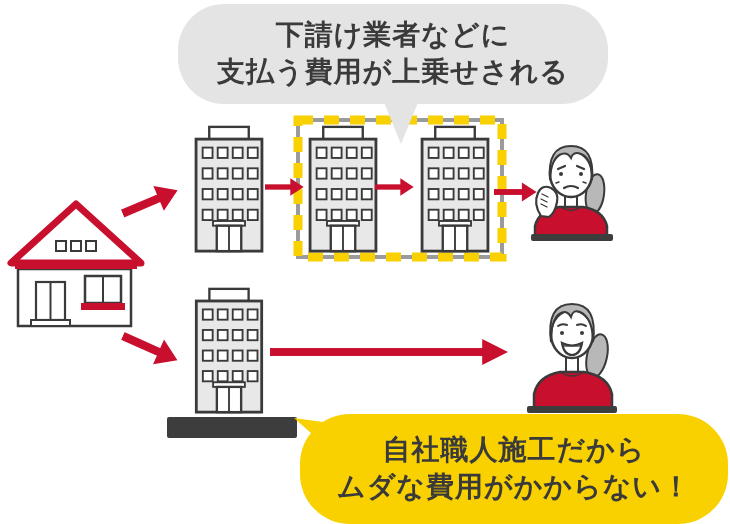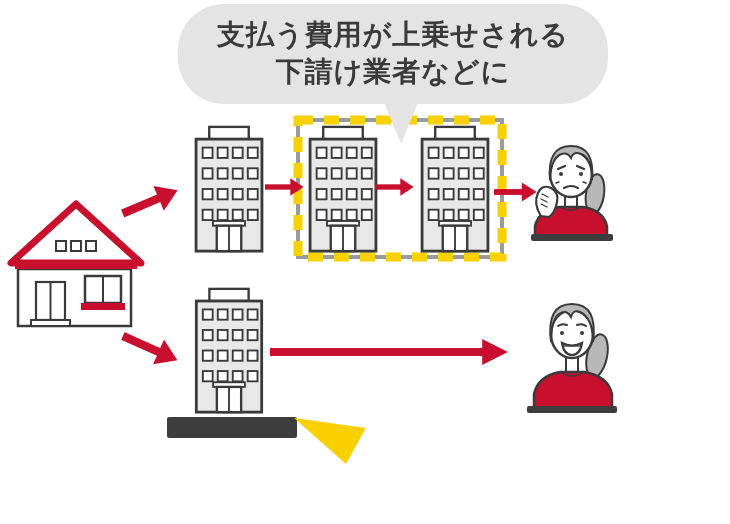--- a/index.html
+++ b/index.html
@@ -69,22 +69,22 @@
       <symbol id="arrow-long" viewBox="0 0 240 30">
         <g fill="#c8102e">
           <rect x="0" y="11" width="218" height="8"></rect>
           <polygon points="214,2 240,15 214,28"></polygon>
         </g>
       </symbol>
     </defs>
   </svg>
 
   <div class="bubble bubble-gray">
+    <div>下請け業者などに</div>
     <div>支払う費用が上乗せされる</div>
-    <div>下請け業者などに</div>
     <div class="tail"></div>
   </div>
 
   <svg class="abs" style="left:291px;top:113px;" width="218" height="151">
     <rect x="7" y="7" width="204" height="137" fill="none" stroke="#9b9b9b" stroke-width="4"></rect>
     <rect x="7" y="7" width="204" height="137" fill="none" stroke="#f9d000" stroke-width="9" stroke-dasharray="15 11"></rect>
   </svg>
 
   <svg class="abs" style="left:6px;top:199px;" width="140" height="134" viewBox="0 0 140 134">
     <polygon points="70,5 5,64 135,64" fill="#ffffff" stroke="#c8102e" stroke-width="7" stroke-linejoin="round"></polygon>
@@ -180,14 +180,18 @@
   </svg>
 
   <div class="shadow-bar" style="left:167px;top:417px;width:130px;height:21px;"></div>
   <div class="shadow-bar" style="left:531px;top:234px;width:82px;height:7px;"></div>
   <div class="shadow-bar" style="left:527px;top:406px;width:90px;height:7px;"></div>
 
   <svg class="abs" style="left:290px;top:412px;z-index:5;" width="80" height="56">
     <polygon points="4,6 76,16 56,52" fill="#f9d000"></polygon>
   </svg>
 
+  <div class="bubble bubble-yellow">
+    <div>自社職人施工だから</div>
+    <div>ムダな費用がかからない！</div>
+  </div>
 
 </div>
 
 </body></html>

